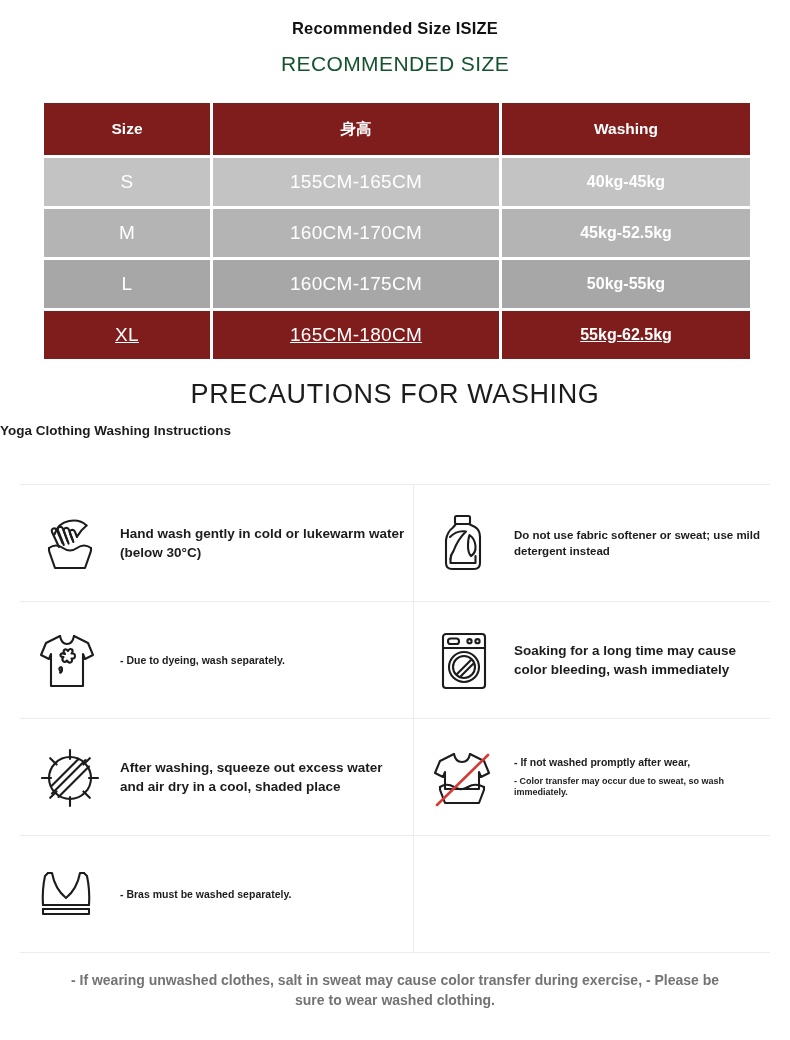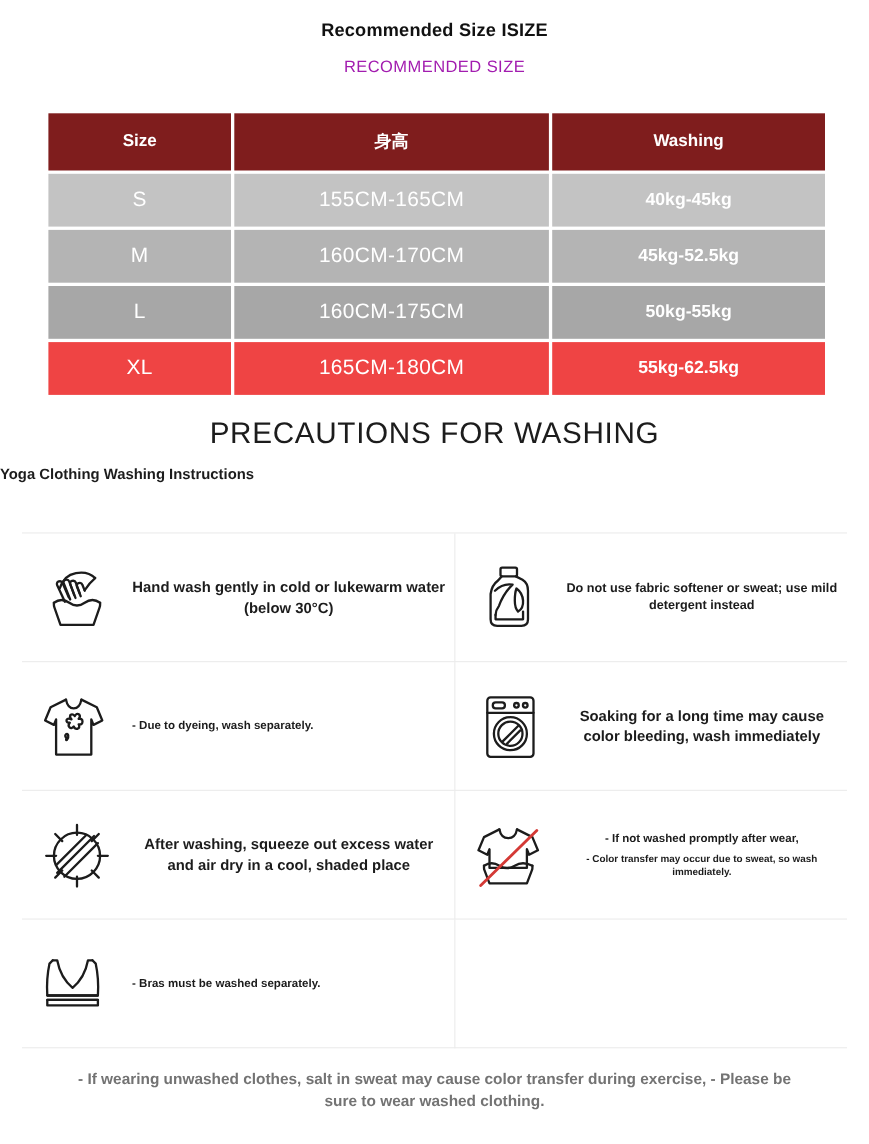--- a/index.html
+++ b/index.html
@@ -19,24 +19,24 @@
   .size-title {
     text-align: center;
     font-size: 16.5px;
     font-weight: bold;
     letter-spacing: 0.2px;
     padding-top: 19px;
     color: #111111;
   }
   .size-subtitle {
     text-align: center;
-    font-size: 15px;
+    font-size: 21px;
     font-weight: 400;
     letter-spacing: 0.4px;
-    color: #a21caf;
+    color: #14532d;
     padding-top: 14px;
   }
 
   
   .size-table {
     position: absolute;
     left: 41px;
     top: 100px;
     width: 700px;
     border-collapse: separate;
@@ -65,21 +65,21 @@
     letter-spacing: 0.3px;
   }
   .size-table tbody td.weight-cell {
     font-size: 16px;
     font-weight: bold;
     letter-spacing: 0;
   }
   .row-1 td { background: #c3c3c3; }
   .row-2 td { background: #b4b4b4; }
   .row-3 td { background: #a7a7a7; }
-  .row-4 td { background: #ef4444; }
+  .row-4 td { background: #7f1d1d; text-decoration: underline; }
 
   
   .wash-title {
     position: absolute;
     top: 379px;
     left: 0;
     width: 790px;
     text-align: center;
     font-size: 27px;
     font-weight: 400;
@@ -143,21 +143,21 @@
     line-height: 1.3;
   }
   .wash-text.tiny {
     font-size: 9px;
     font-weight: bold;
     line-height: 1.3;
     margin-top: 6px;
     color: #1c1c1c;
   }
   .wash-text.med { font-size: 11.5px; }
-  .text-stack { display: flex; flex-direction: column; justify-content: center; text-align: center; }
+  .text-stack { display: flex; flex-direction: column; justify-content: center; }
 
   
   .footer-note {
     position: absolute;
     top: 970px;
     left: 0;
     width: 790px;
     text-align: center;
     font-size: 14px;
     font-weight: bold;

